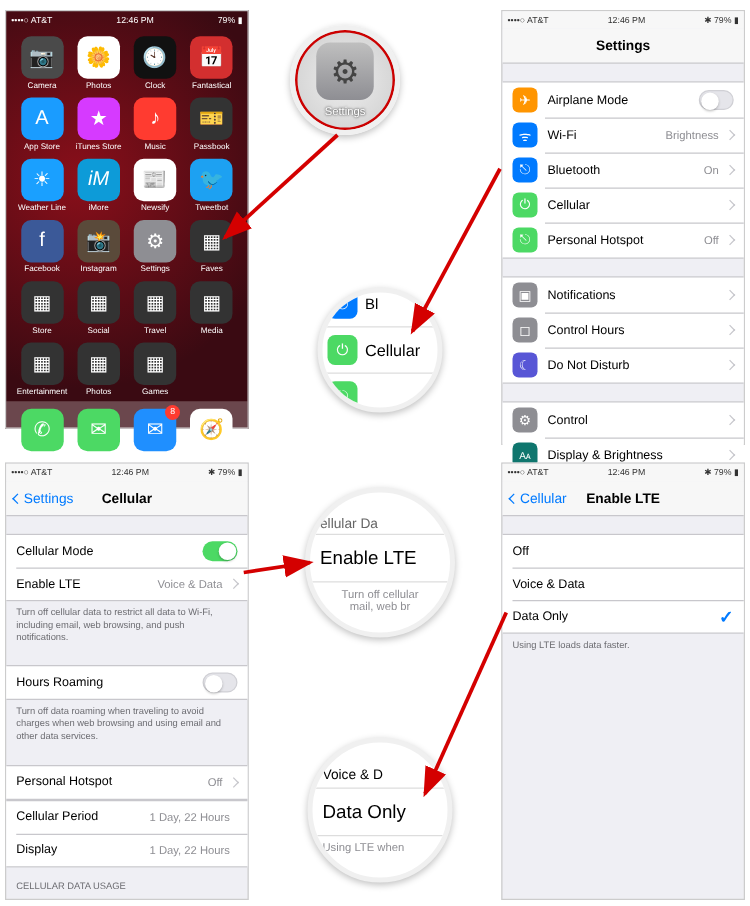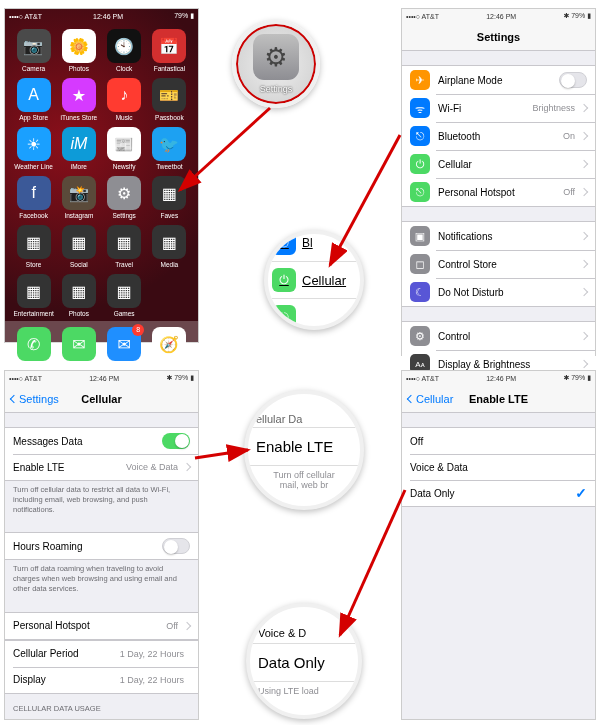--- a/index.html
+++ b/index.html
@@ -282,37 +282,37 @@
     </div>
   </div>
   <div class="group">
     <div class="row">
       <div class="ricon" style="background:#8e8e93">▣</div>
       <div class="rlabel">Notifications</div>
       <span class="chevron-right"></span>
     </div>
     <div class="row">
       <div class="ricon" style="background:#8e8e93">◻</div>
-      <div class="rlabel">Control Store</div>
+      <div class="rlabel">Control Hours</div>
       <span class="chevron-right"></span>
     </div>
     <div class="row">
       <div class="ricon" style="background:#5856d6">☾</div>
       <div class="rlabel">Do Not Disturb</div>
       <span class="chevron-right"></span>
     </div>
   </div>
   <div class="group">
     <div class="row">
       <div class="ricon" style="background:#8e8e93">⚙</div>
       <div class="rlabel">Control</div>
       <span class="chevron-right"></span>
     </div>
     <div class="row">
-      <div class="ricon" style="background:#404040;font-size:8px">Aᴀ</div>
+      <div class="ricon" style="background:#0f766e;font-size:8px">Aᴀ</div>
       <div class="rlabel">Display &amp; Brightness</div>
       <span class="chevron-right"></span>
     </div>
     <div class="row">
       <div class="ricon" style="background:#55c8c8">❀</div>
       <div class="rlabel">Wallpaper</div>
       <span class="chevron-right"></span>
     </div>
   </div>
 </div>
@@ -325,21 +325,21 @@
   </div>
   <div class="navbar">
     <div class="back">
           <span class="chevron-left"></span>
           <span>Settings</span>
         </div>
     <div class="title">Cellular</div>
   </div>
   <div class="group">
     <div class="row noicon">
-      <div class="rlabel">Messages Data</div>
+      <div class="rlabel">Cellular Mode</div>
       <div class="toggle on">
             <div class="knob"></div>
           </div>
     </div>
     <div class="row noicon">
       <div class="rlabel">Enable LTE</div>
       <div class="rvalue">Voice &amp; Data</div>
       <span class="chevron-right"></span>
     </div>
   </div>
@@ -392,52 +392,53 @@
           <div class="rlabel">Off</div>
         </div>
         <div class="row noicon">
           <div class="rlabel">Voice &amp; Data</div>
         </div>
         <div class="row noicon">
           <div class="rlabel">Data Only</div>
           <span class="check">✓</span>
         </div>
       </div>
+  <div class="footnote">Using LTE loads data faster.</div>
 </div>
 
 <div class="bubble red" style="left:232px; top:20px; width:88px; height:88px; background:radial-gradient(circle,#eee,#ccc);">
   <div style="width:46px;height:46px;border-radius:11px;background:linear-gradient(#bfbfbf,#8e8e93);display:flex;align-items:center;justify-content:center;font-size:26px;color:#444">⚙</div>
   <div style="font-size:9px;color:#fff;margin-top:4px;text-shadow:0 0 2px #000">Settings</div>
 </div>
 
-<div class="bubble" style="left:264px; top:230px; width:100px; height:100px;text-decoration:underline;">
+<div class="bubble" style="left:254px; top:230px; width:100px; height:100px;">
   <div style="width:100%;display:flex;align-items:center;padding:6px 0 6px 4px;border-bottom:1px solid #ddd;">
     <div style="width:24px;height:24px;border-radius:6px;background:#007aff;color:#fff;display:flex;align-items:center;justify-content:center;font-size:12px">⎋</div>
     <span style="margin-left:6px;font-size:12px">Bl</span>
   </div>
   <div style="width:100%;display:flex;align-items:center;padding:6px 0 6px 4px;border-bottom:1px solid #ddd;">
     <div style="width:24px;height:24px;border-radius:6px;background:#4cd964;color:#fff;display:flex;align-items:center;justify-content:center;font-size:12px">⏻</div>
     <span style="margin-left:6px;font-size:13px">Cellular</span>
   </div>
   <div style="width:100%;display:flex;align-items:center;padding:6px 0 6px 4px;">
     <div style="width:24px;height:24px;border-radius:6px;background:#4cd964;color:#fff;display:flex;align-items:center;justify-content:center;font-size:12px">⎋</div>
   </div>
 </div>
 
 <div class="bubble" style="left:244px; top:390px; width:120px; height:120px;">
   <div style="width:100%;text-align:left;font-size:11px;color:#666;padding:2px 0;border-bottom:1px solid #ddd">Cellular Da</div>
   <div style="width:100%;text-align:left;font-size:15px;padding:10px 8px;border-bottom:1px solid #ddd">Enable LTE</div>
   <div style="width:100%;text-align:center;font-size:9px;color:#8e8e93;padding:4px 4px 0">Turn off cellular</div>
   <div style="width:100%;text-align:center;font-size:9px;color:#8e8e93">mail, web br</div>
 </div>
 
-<div class="bubble" style="left:246px; top:603px; width:116px; height:116px;">
+<div class="bubble" style="left:246px; top:590px; width:116px; height:116px;">
   <div style="width:100%;text-align:left;font-size:11px;padding:4px 8px;border-bottom:1px solid #ddd">Voice &amp; D</div>
   <div style="width:100%;text-align:left;font-size:15px;padding:10px 8px;border-bottom:1px solid #ddd">Data Only</div>
-  <div style="width:100%;text-align:left;font-size:9px;color:#8e8e93;padding:4px 8px">Using LTE load</div>
+  <div style="width:100%;text-align:left;font-size:9px;color:#8e8e93;padding:4px 8px">Using LTE when</div>
 </div>
 
 <svg class="arrow" style="left:0;top:0;width:600px;height:725px;">
   <defs>
     <marker id="ah" markerWidth="10" markerHeight="10" refX="7" refY="3" orient="auto">
       <path d="M0,0 L8,3 L0,6 Z" fill="#d40000"></path>
     </marker>
   </defs>
   <line x1="270" y1="108" x2="180" y2="190" stroke="#d40000" stroke-width="3" marker-end="url(#ah)"></line>
   <line x1="400" y1="135" x2="330" y2="265" stroke="#d40000" stroke-width="3" marker-end="url(#ah)"></line>

